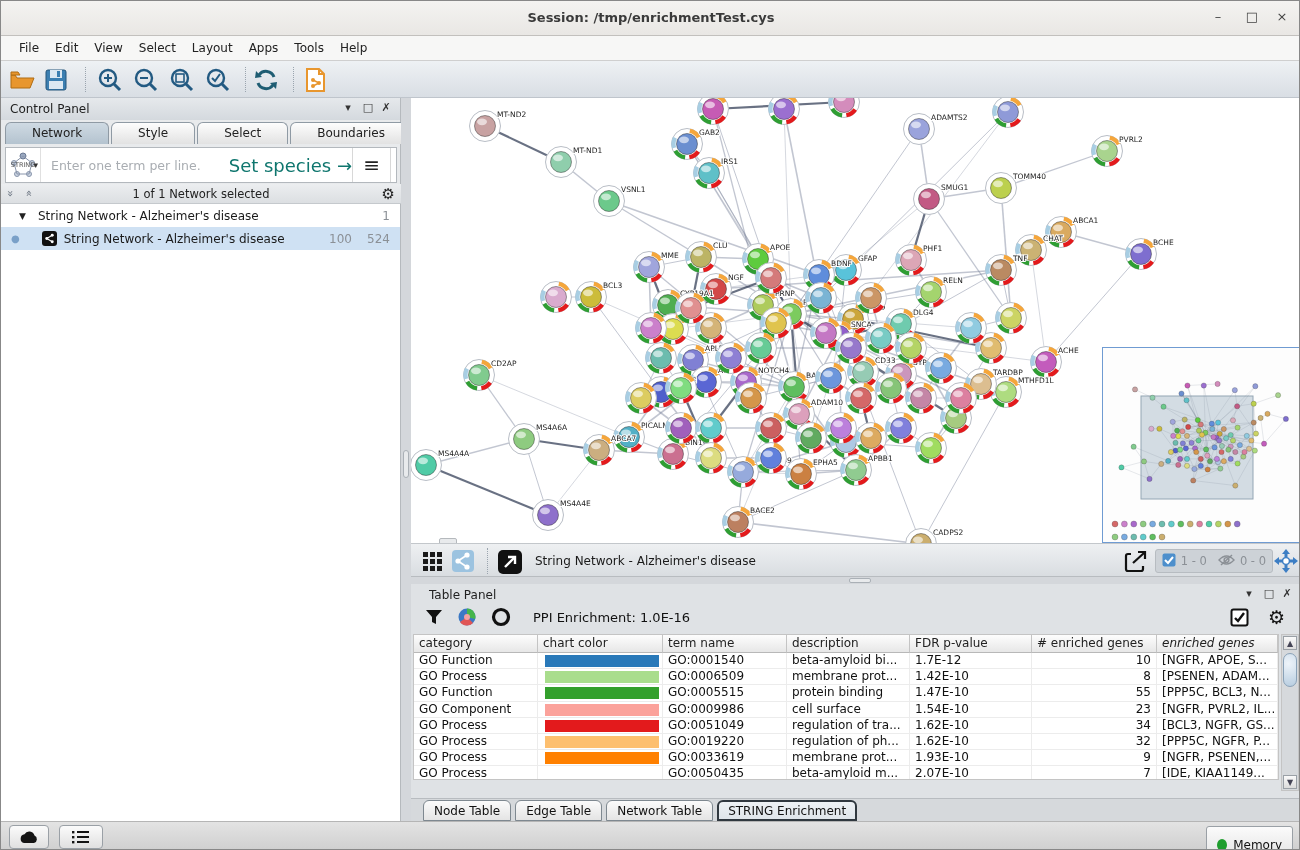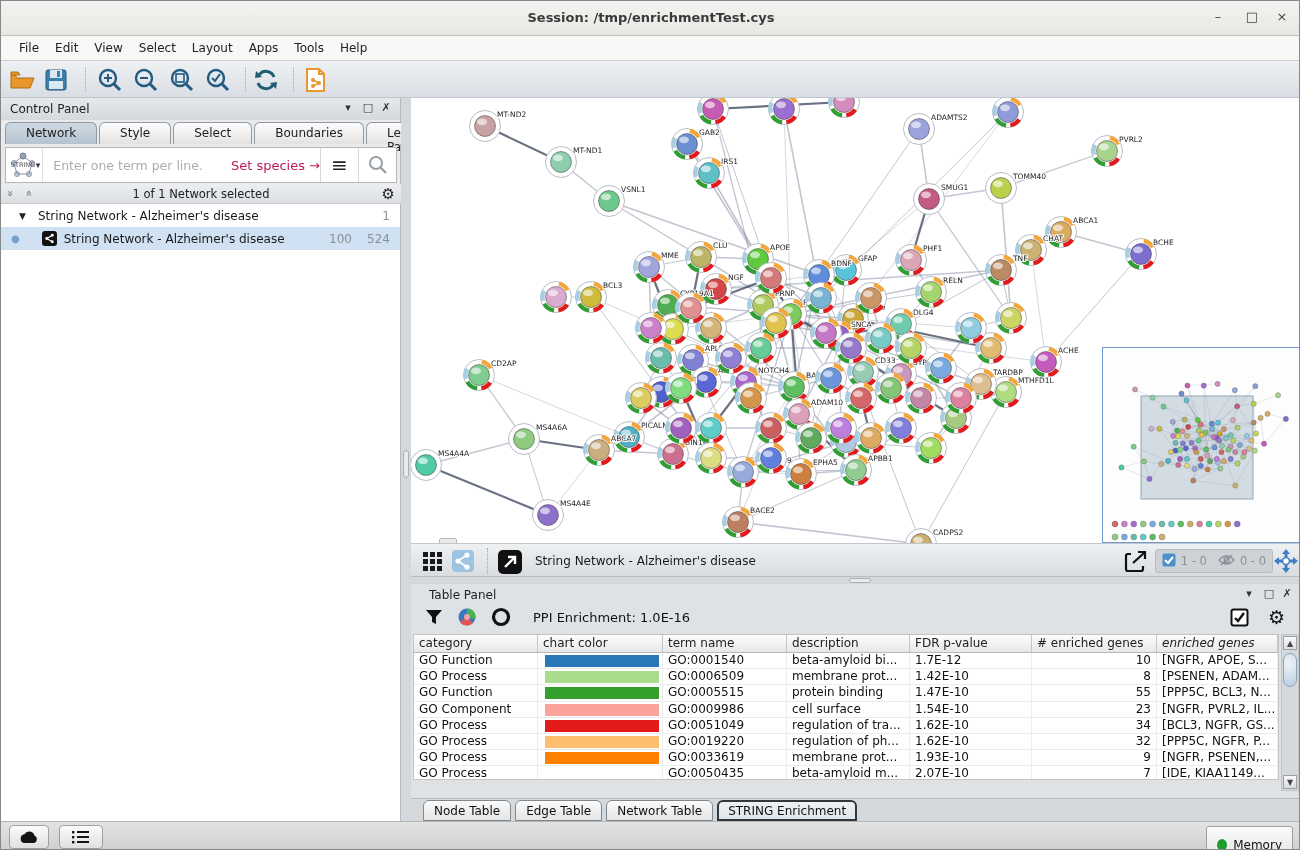--- a/index.html
+++ b/index.html
@@ -17,27 +17,27 @@
   .tb-sep{position:absolute;top:6px;height:25px;border-left:1px dotted #9aa4ae;}
   .tb-icon{position:absolute;top:6px;width:26px;height:26px;}
   #search-box{position:absolute;left:360px;top:68px;width:235px;height:22px;border:1px solid #8a9097;background:#fff;font-size:12px;padding:2px 6px;color:#333;}
   #help-btn{position:absolute;left:610px;top:66px;width:24px;height:24px;border-radius:50%;background:radial-gradient(circle at 35% 30%,#8fb8d8,#4a7fae);color:#fff;font-weight:bold;text-align:center;line-height:24px;font-size:14px;}
   
   #control-panel{position:absolute;left:0;top:97px;width:400px;height:723px;background:#e8eaec;border-right:1px solid #b5b9bd;}
   #cp-header{position:absolute;left:0;top:0;width:100%;height:22px;background:linear-gradient(#e6e9ec,#d4d9de);}
   .panel-title{position:absolute;left:9px;top:4px;font-size:12px;color:#222;}
   .panel-ctrl{position:absolute;top:3px;font-size:11px;color:#333;width:16px;text-align:center;}
   #cp-tabs{position:absolute;left:4px;top:24px;height:23px;display:flex;gap:2px;}
-  .cp-tab{height:22px;padding:3px 20px;font-size:12px;color:#222;background:linear-gradient(#fdfdfd,#e2e2e2);border:1px solid #8f9aa4;border-bottom:none;border-radius:6px 6px 0 0;}
+  .cp-tab{height:22px;padding:3px 26px;font-size:12px;color:#222;background:linear-gradient(#fdfdfd,#e2e2e2);border:1px solid #8f9aa4;border-bottom:none;border-radius:6px 6px 0 0;}
   .cp-tab.active{background:linear-gradient(#cfdae3,#b4c3cf);font-weight:normal;}
   #string-search{position:absolute;left:4px;top:49px;width:392px;height:36px;background:#fff;border:1px solid #b3b8bd;display:flex;align-items:center;}
   #string-logo{width:40px;height:34px;border-right:1px solid #e0e0e0;position:relative;}
   #string-caret{position:absolute;right:2px;top:12px;font-size:9px;color:#333;}
   #string-search .ph{color:#a9adb2;font-size:12.5px;margin-left:10px;white-space:nowrap;}
-  #string-search .sp{color:#be185d;font-size:13px;margin-left:28px;white-space:nowrap;}
+  #string-search .sp{color:#0f766e;font-size:18px;margin-left:28px;white-space:nowrap;}
   #ss-right{margin-left:auto;display:flex;align-items:center;height:100%;}
   #ss-menu{border-left:1px solid #d8d8d8;width:38px;text-align:center;font-size:20px;color:#222;line-height:34px;}
   #ss-mag{border-left:1px solid #d8d8d8;width:38px;height:100%;display:flex;align-items:center;justify-content:center;}
   #net-sel-bar{position:absolute;left:0;top:86px;width:400px;height:20px;background:linear-gradient(#eceef0,#dcdfe2);border-bottom:1px solid #c5c9cd;}
   #net-sel-text{position:absolute;left:0;right:0;top:3px;text-align:center;font-size:11.5px;color:#222;}
   .chev{position:absolute;top:3px;font-size:11px;color:#6a7480;transform:scaleY(0.8);}
   #cp-gear{position:absolute;right:6px;top:1px;font-size:15px;color:#222;}
   #tree{position:absolute;left:0;top:106px;width:399px;bottom:0;background:#fff;}
   .tree-row{position:relative;height:23px;font-size:12px;color:#1a1a1a;display:flex;align-items:center;}
   .tree-row.selected{background:#cfe1f3;}

